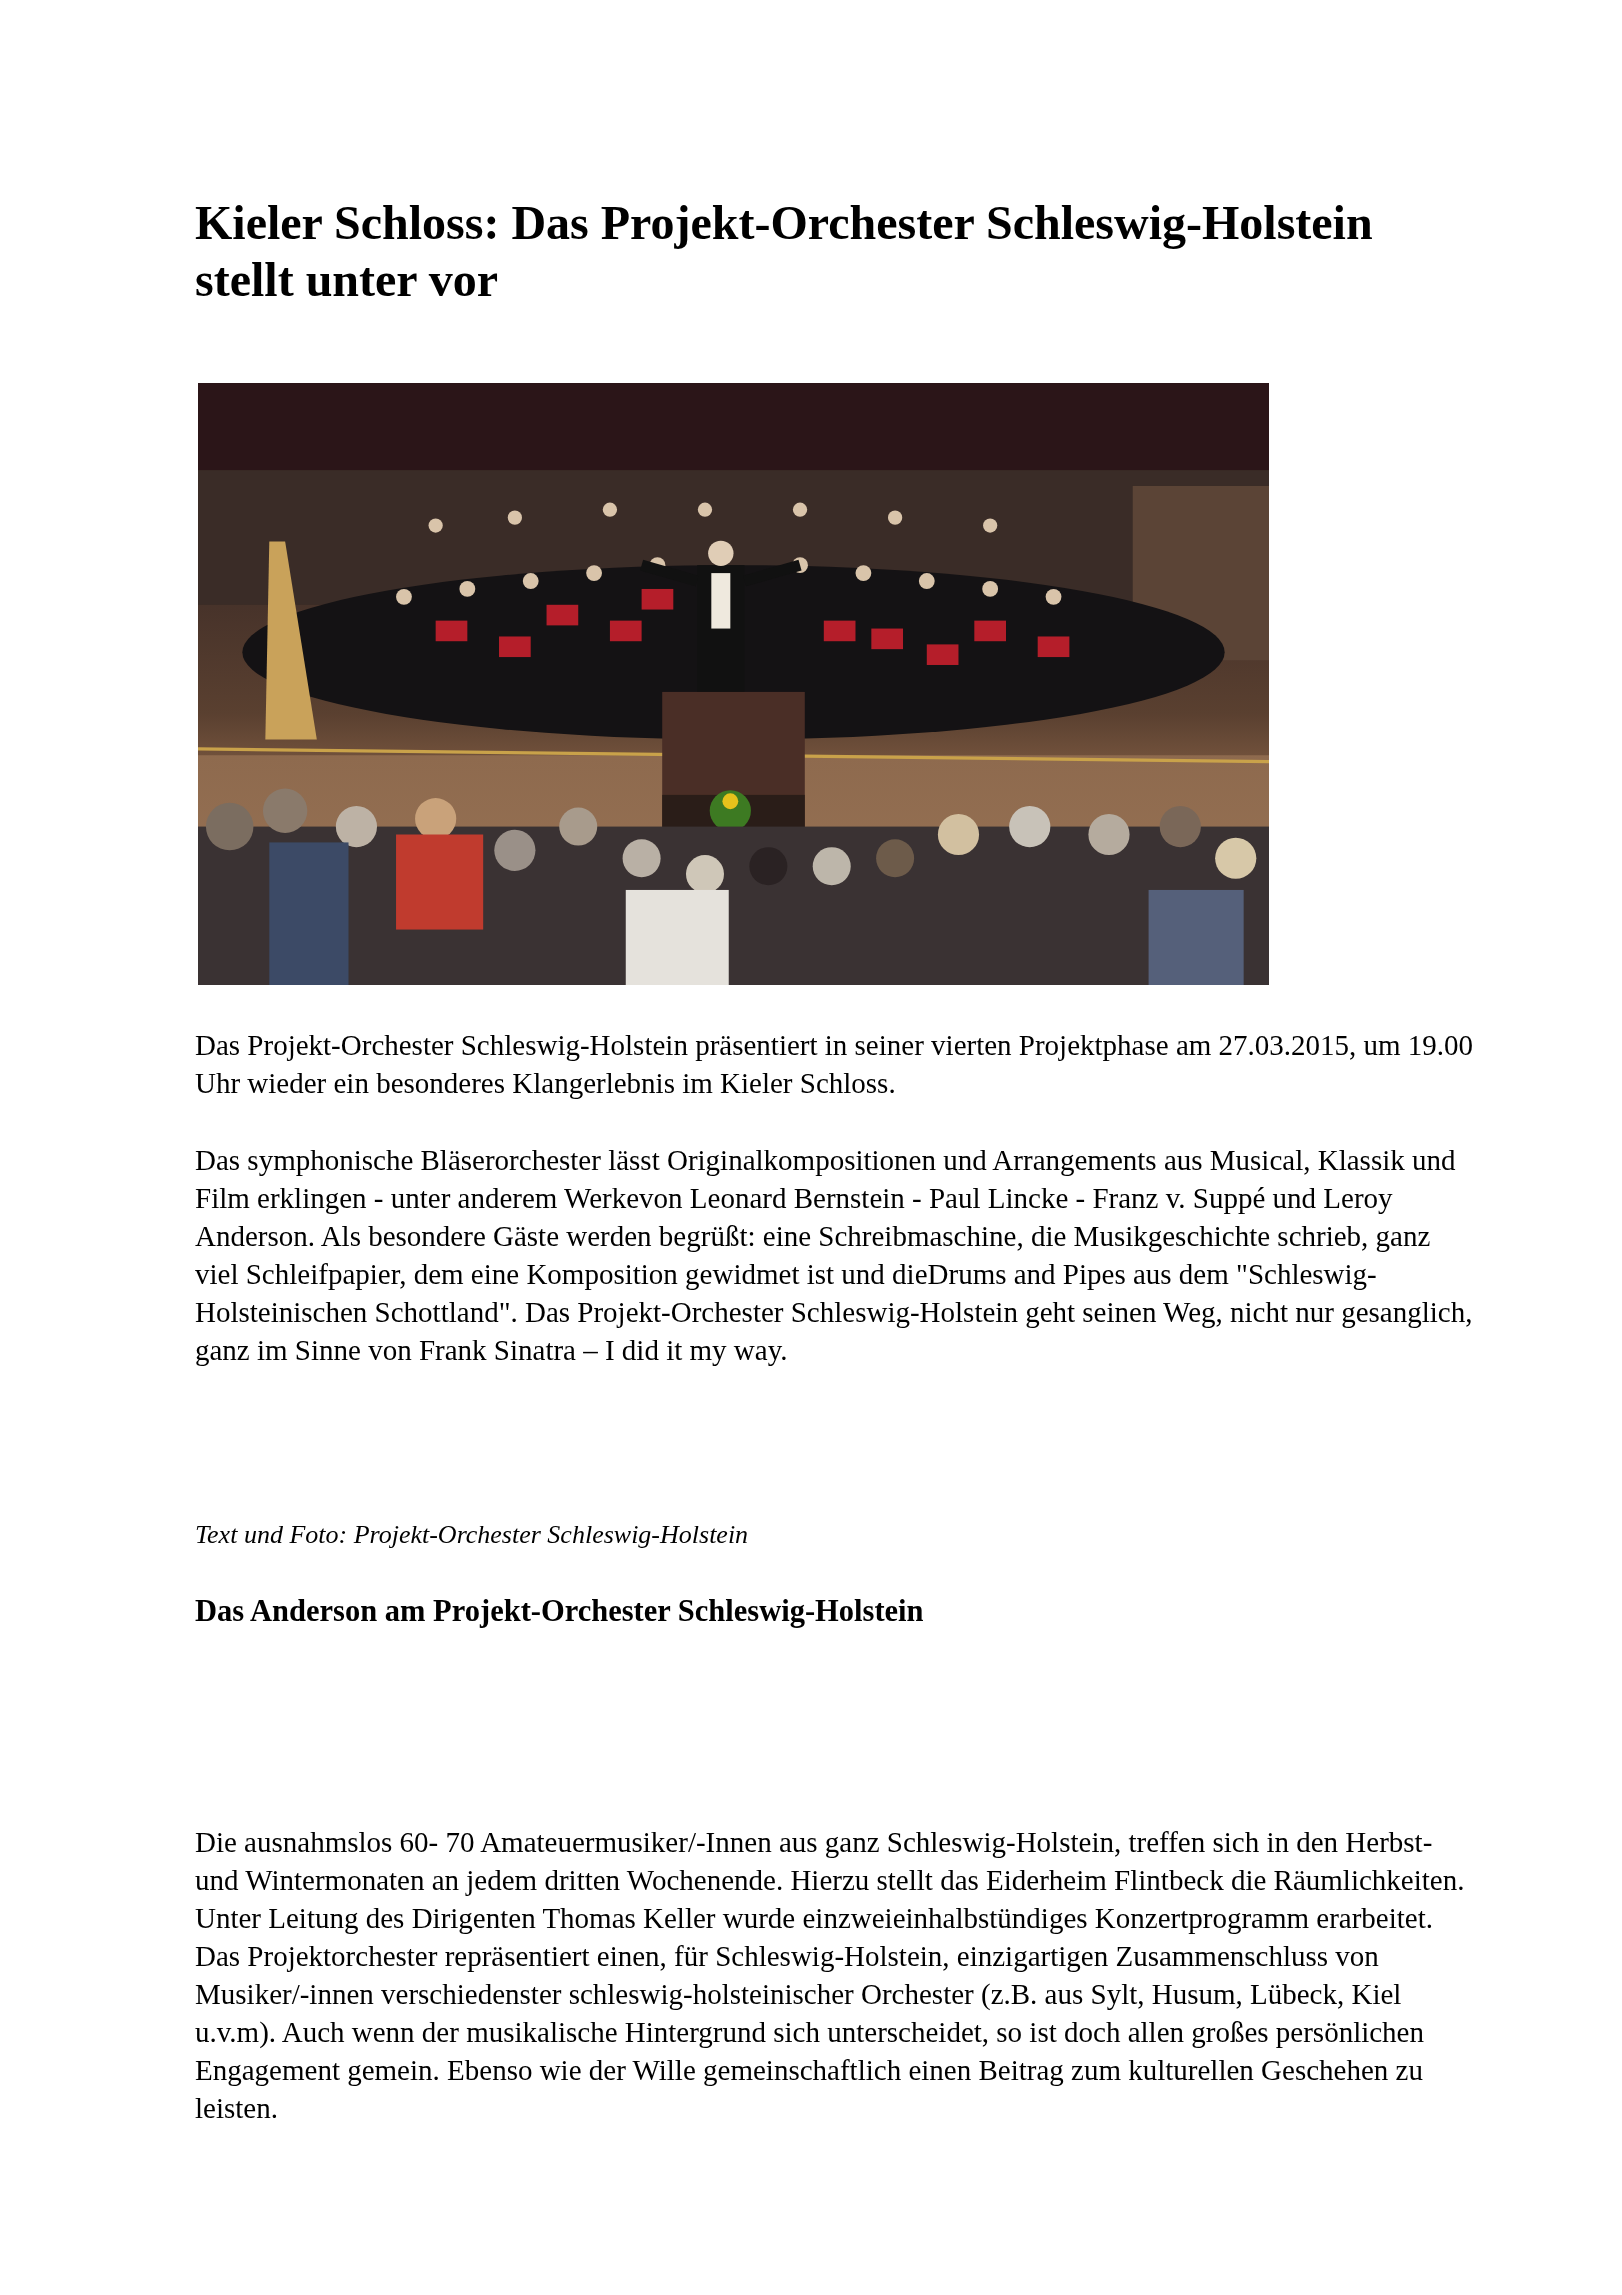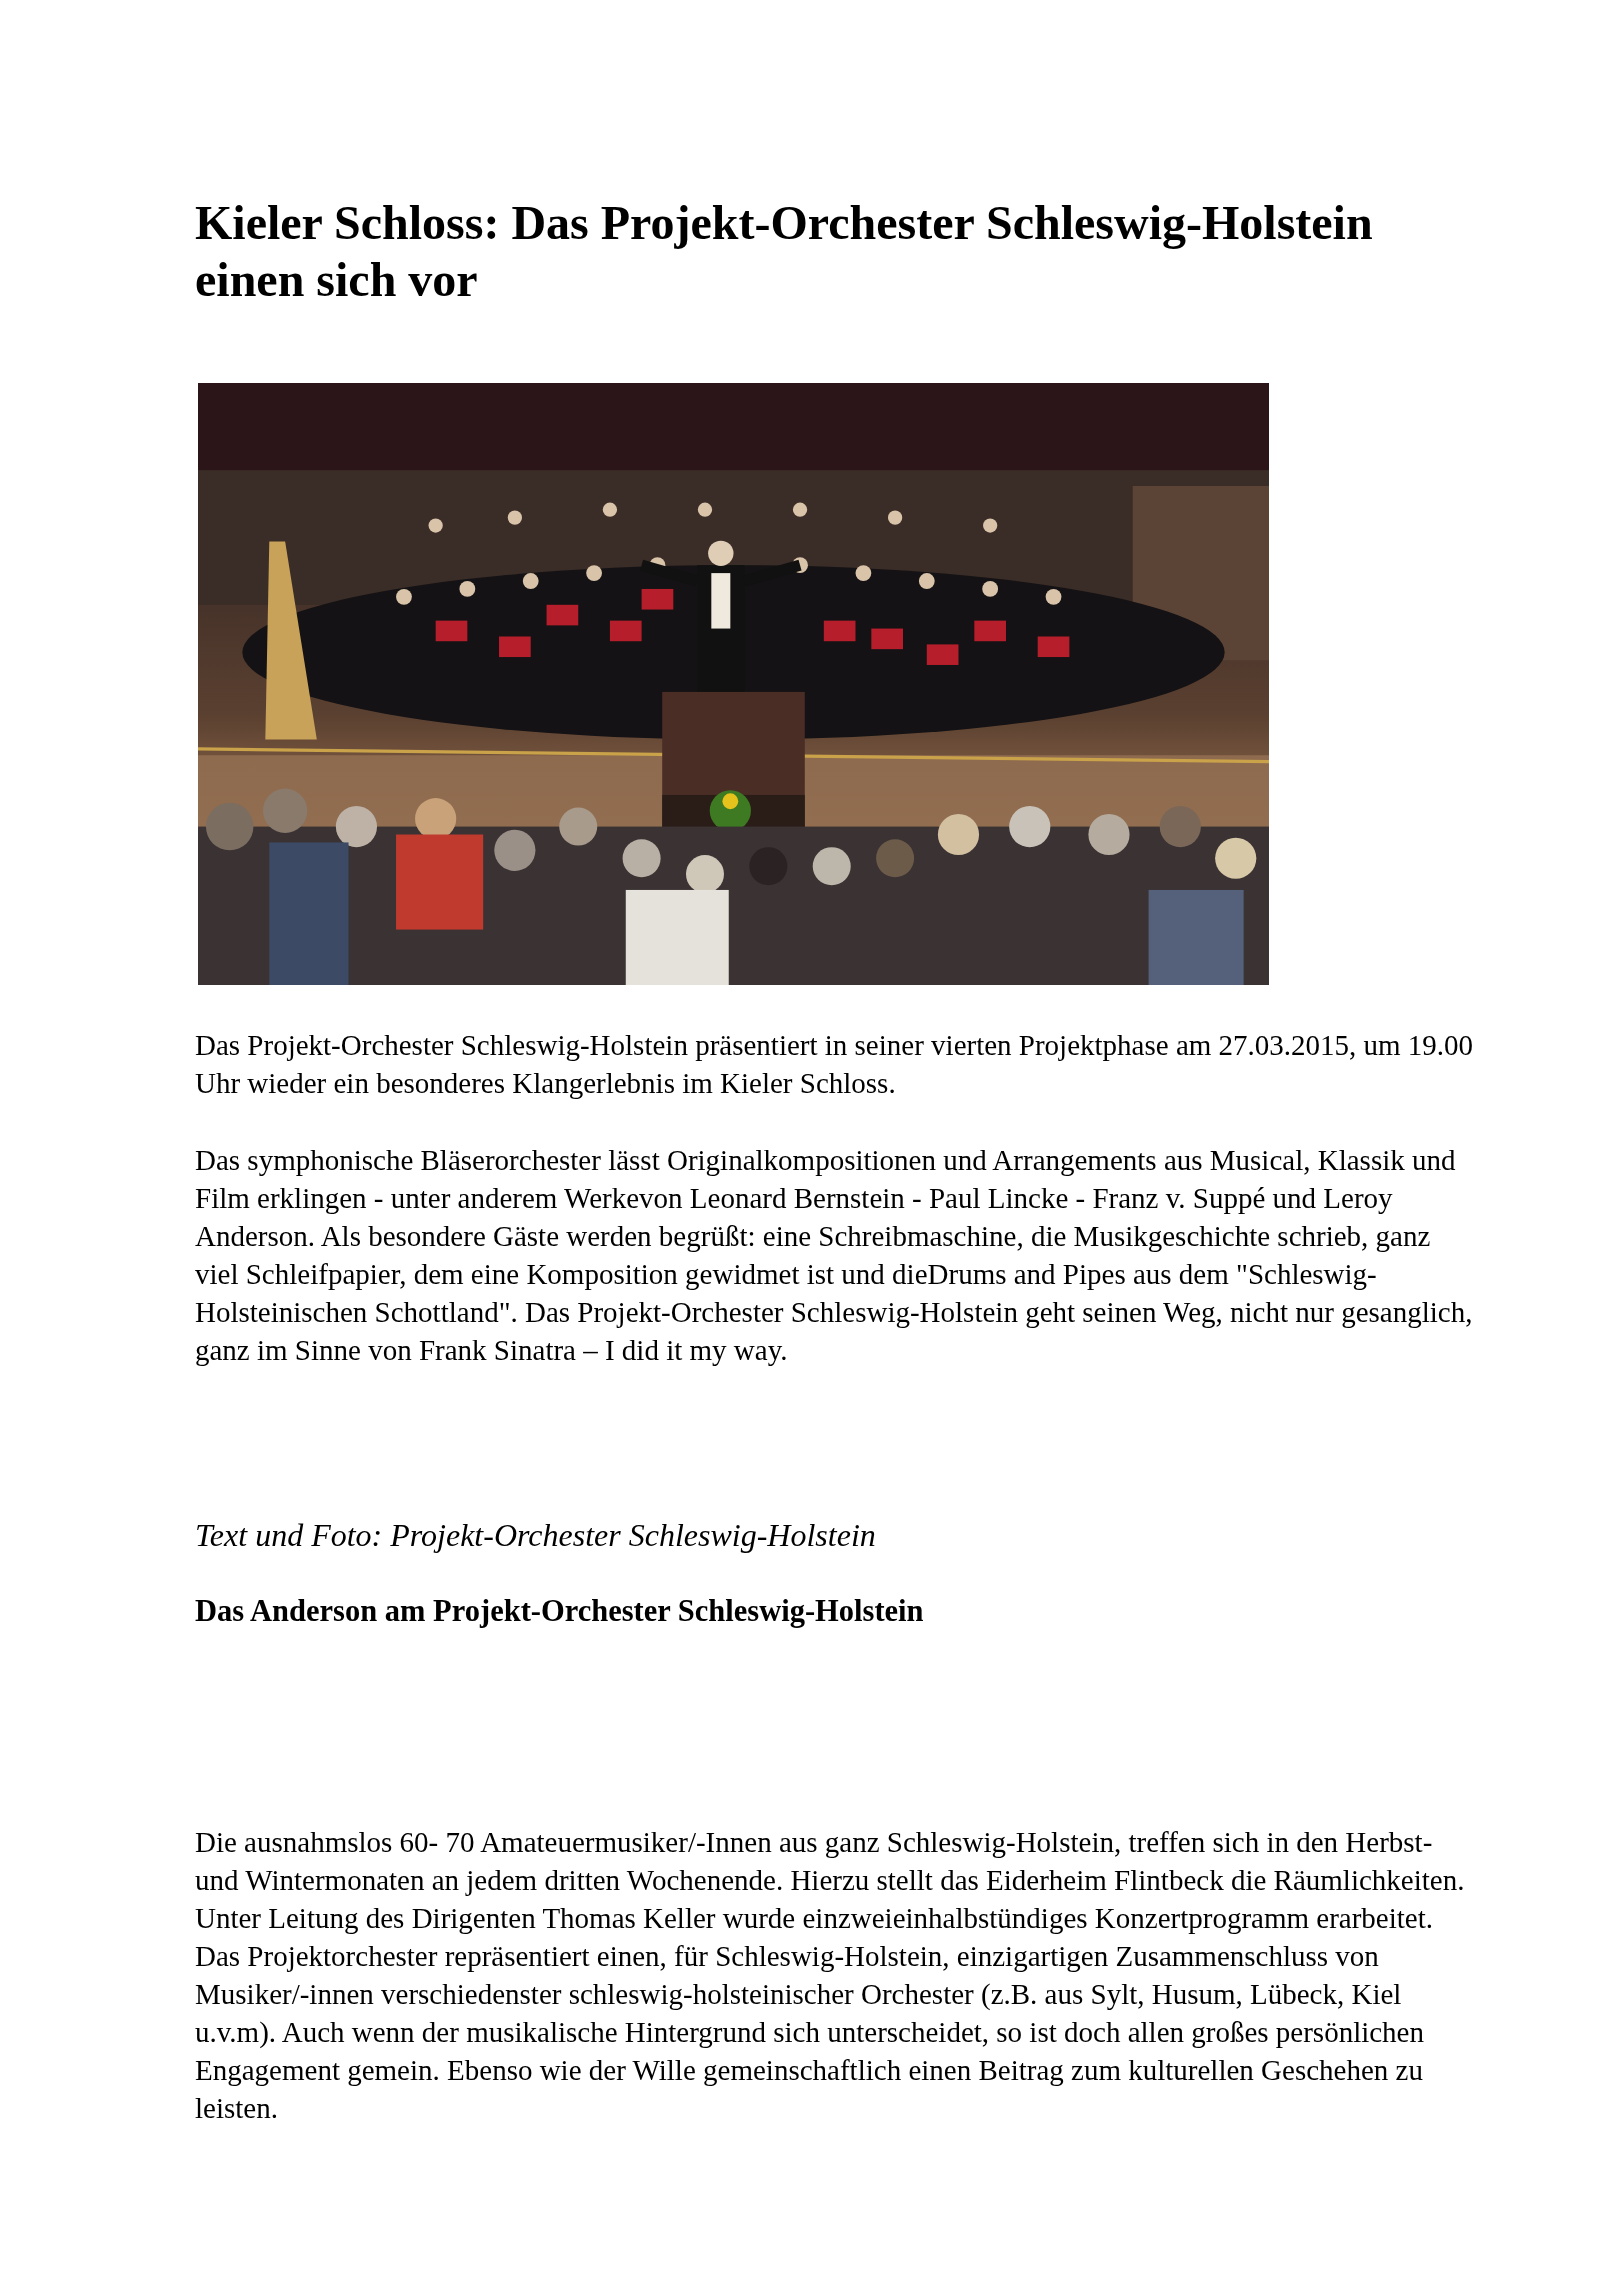--- a/index.html
+++ b/index.html
@@ -8,32 +8,32 @@
   .page { position: absolute; left: 195px; top: 0; width: 1252px; }
   .title { position: absolute; top: 194px; left: 0; width: 1267px;
            font-size: 48px; font-weight: bold; line-height: 57px; margin: 0; }
   .photo { position: absolute; top: 383px; left: 3.2px; width: 1071px; height: 602px;
            overflow: hidden; background: #3a2a22; }
   .photo svg { display: block; width: 100%; height: 100%; }
   .para { position: absolute; left: 0; width: 1283px; margin: 0;
           font-size: 29px; line-height: 38px; }
   .p1 { top: 1026px; }
   .p2 { top: 1141px; }
-  .credit { position: absolute; left: 0; top: 1516px; font-size: 32px;
+  .credit { position: absolute; left: 0; top: 1516px; font-size: 26px;
             line-height: 38px; font-style: italic; margin: 0; }
   .subhead { position: absolute; left: 0; top: 1592px; font-size: 30.5px;
              line-height: 38px; font-weight: bold; margin: 0; }
   .p3 { top: 1823px; }
 </style>
 </head>
 <body>
 
 <div class="page">
 
-  <h1 class="title">Kieler Schloss: Das Projekt-Orchester Schleswig-Holstein einen sich vor</h1>
+  <h1 class="title">Kieler Schloss: Das Projekt-Orchester Schleswig-Holstein stellt unter vor</h1>
 
   <div class="photo" role="img" aria-label="Symphonisches Blasorchester mit Dirigent auf der Bühne im Kieler Schloss, Publikum im Vordergrund">
     <svg viewBox="0 0 1352 760" preserveAspectRatio="none">
       <defs>
         <linearGradient id="bg" x1="0" y1="0" x2="0" y2="1">
           <stop offset="0" stop-color="#2a1416"></stop>
           <stop offset="0.25" stop-color="#3b2a26"></stop>
           <stop offset="0.55" stop-color="#5a4030"></stop>
           <stop offset="0.7" stop-color="#8a6448"></stop>
           <stop offset="1" stop-color="#6b4c38"></stop>

